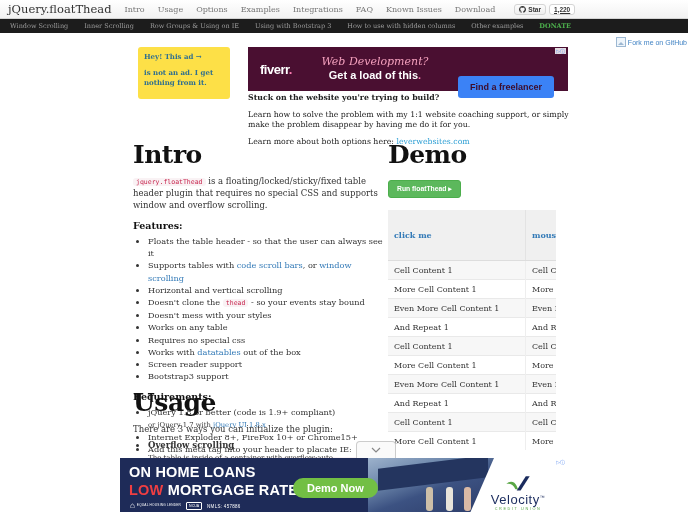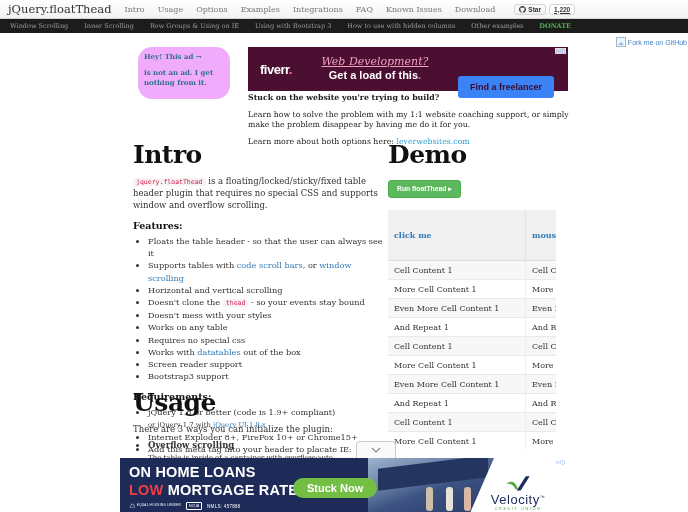--- a/index.html
+++ b/index.html
@@ -27,32 +27,32 @@
 
   
   .fork{position:absolute;top:37px;right:1px;display:flex;align-items:center;gap:2px;
         font-family:"Liberation Sans",sans-serif;font-size:7px;color:#4183c4;text-decoration:none;}
   .broken-img{width:8px;height:8px;border:1px solid #9db8d2;background:#eef5fb;display:inline-block;
               position:relative;}
   .broken-img:before{content:"";position:absolute;left:1px;bottom:1px;border-left:3px solid transparent;
               border-right:3px solid transparent;border-bottom:3px solid #9db8d2;}
 
   
-  .ad-note{position:absolute;left:138px;top:47px;width:92px;height:52px;background:#f0abfc;
-           border-radius:14px;color:#31708f;font-size:7px;font-weight:bold;line-height:1.35;
+  .ad-note{position:absolute;left:138px;top:47px;width:92px;height:52px;background:#fde047;
+           border-radius:3px;color:#31708f;font-size:7px;font-weight:bold;line-height:1.35;
            padding:5px 6px;box-sizing:border-box;}
   .ad-note p{margin:0 0 7px;}
 
   
   .fiverr{position:absolute;left:248px;top:47px;width:320px;height:44px;background:#4a0f31;
           display:flex;align-items:center;font-family:"Liberation Sans",sans-serif;}
   .fiverr-brand{font-size:13px;font-weight:bold;color:#fff;margin-left:12px;letter-spacing:-0.5px;}
   .fiverr-brand .dot{color:#ff7eb3;}
   .fiverr-center{flex:1;text-align:center;line-height:1.15;}
-  .fiverr-line1{font-family:"DejaVu Serif",serif;font-style:italic;font-size:11px;color:#f4a0bd;text-decoration:underline;}
+  .fiverr-line1{font-family:"DejaVu Serif",serif;font-style:italic;font-size:11px;color:#f4a0bd;}
   .fiverr-line2{font-size:11px;font-weight:bold;color:#fff;}
   .fiverr-line2 .dot{color:#ff7eb3;}
   .fiverr-cta{background:#3b82f6;color:#3d0c2a;font-size:9px;font-weight:bold;border:none;
               border-radius:3px;padding:6px 12px;margin-right:14px;white-space:nowrap;cursor:pointer;margin-top:36px;}
   .adchoices{position:absolute;top:1px;right:2px;font-size:5px;color:#5b8def;
              font-family:"Liberation Sans",sans-serif;background:rgba(255,255,255,.85);
              padding:0 1px;line-height:6px;}
 
   
   .coaching{position:absolute;left:248px;top:93px;width:322px;font-size:7.8px;line-height:1.35;color:#222;}
@@ -311,21 +311,21 @@
         <path d="M2 12 C8 6 15 8 18 15 L20 20 L16 20 C13 13 8 11 2 12 Z" fill="#5aa746"></path>
         <path d="M38 0 L24 22 L18 22 L32 0 Z" fill="#1b2c5e"></path>
       </svg>
       <div class="velocity-name"><span>Velocity</span><sup>™</sup></div>
       <div class="velocity-sub">CREDIT UNION</div>
     </div>
     <div class="mort-head">
       <div>ON HOME LOANS</div>
       <div><span class="red">LOW</span><span> MORTGAGE RATES</span></div>
     </div>
-    <button class="apply-btn">Stuck Now</button>
+    <button class="apply-btn">Demo Now</button>
     <div class="badges">
       <span class="eh">
           <span class="house">⌂</span>
           <span class="eh-txt">EQUAL HOUSING
 LENDER</span>
         </span>
       <span class="ncua">NCUA</span>
       <span class="nmls">NMLS: 457886</span>
     </div>
     <span class="adchoices">▷ⓘ</span>

